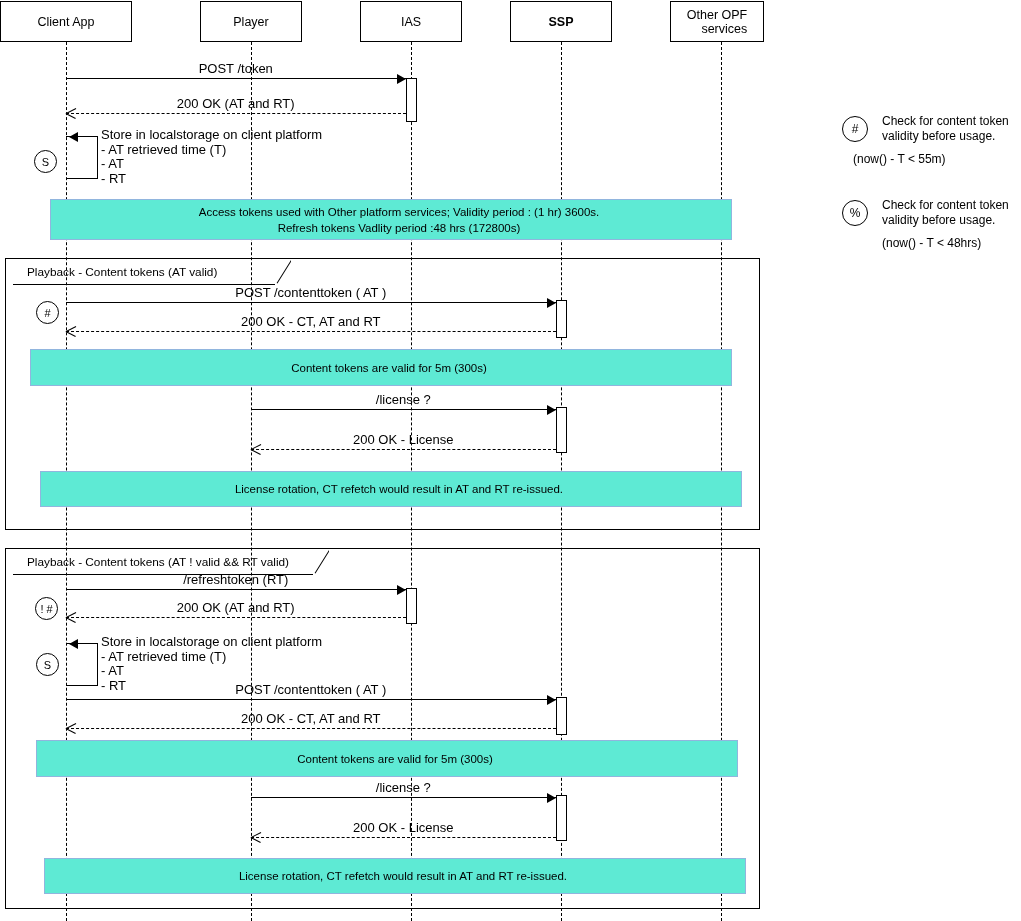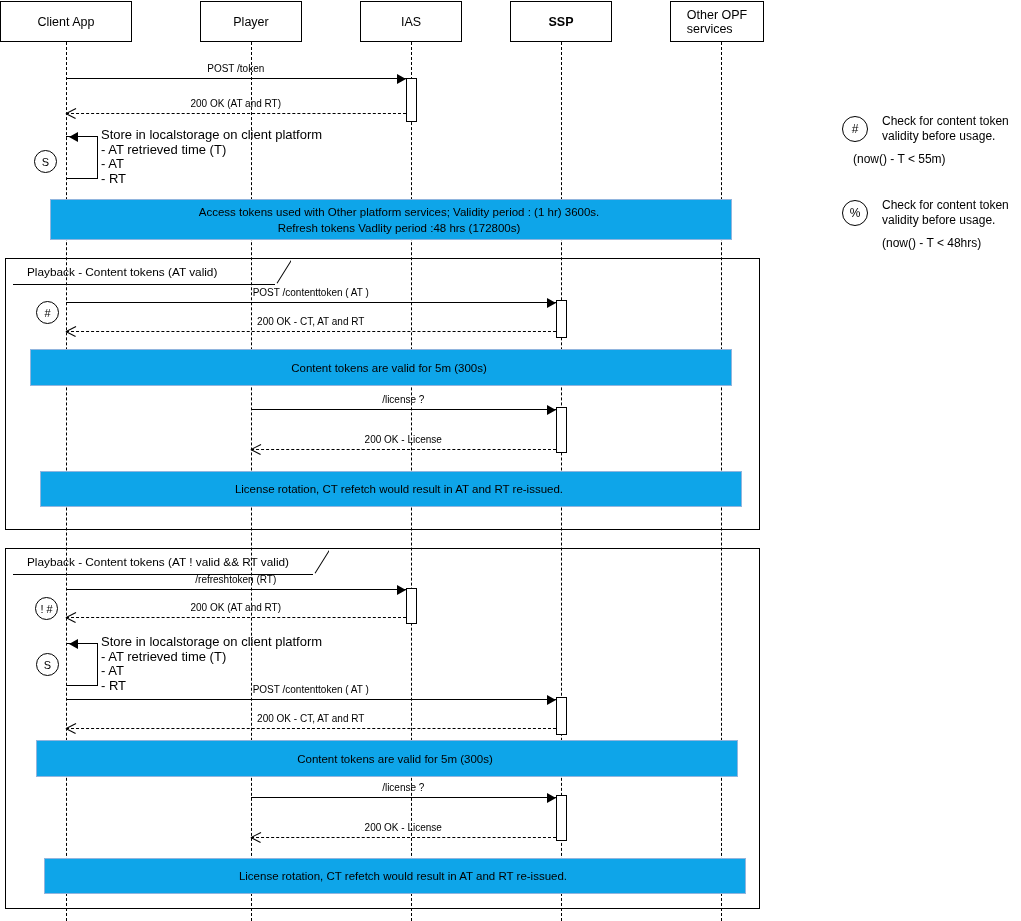--- a/index.html
+++ b/index.html
@@ -17,21 +17,21 @@
   }
   
   .actor-box{
     position:absolute;
     box-sizing:border-box;
     border:1.4px solid #000;
     background:#fff;
     display:flex;
     align-items:center;
     justify-content:center;
-    text-align:left;
+    text-align:right;
     font-size:12.5px;
     line-height:14px;
     z-index:6;
   }
   .lifeline{
     position:absolute;
     width:0;
     border-left:1.2px dashed #000;
     z-index:1;
   }
@@ -81,21 +81,21 @@
   .arrowhead-l-solid{
     position:absolute;
     width:0;height:0;
     border-top:5px solid transparent;
     border-bottom:5px solid transparent;
     border-right:9px solid #000;
     z-index:5;
   }
   .msg-label{
     position:absolute;
-    font-size:10px;
+    font-size:13px;
     line-height:13px;
     white-space:nowrap;
     background:transparent;
     z-index:7;
   }
   .msg-label.center{transform:translateX(-50%);}
   
   .selfmsg{
     position:absolute;
     box-sizing:border-box;
@@ -109,21 +109,21 @@
     position:absolute;
     font-size:13px;
     line-height:14.5px;
     white-space:nowrap;
     z-index:7;
   }
   
   .note{
     position:absolute;
     box-sizing:border-box;
-    background:#0ea5e9;
+    background:#5eead4;
     border:1.1px solid #91b5de;
     display:flex;
     align-items:center;
     justify-content:center;
     text-align:center;
     font-size:11.5px;
     line-height:16px;
     z-index:3;
     padding-left:16px;
   }

